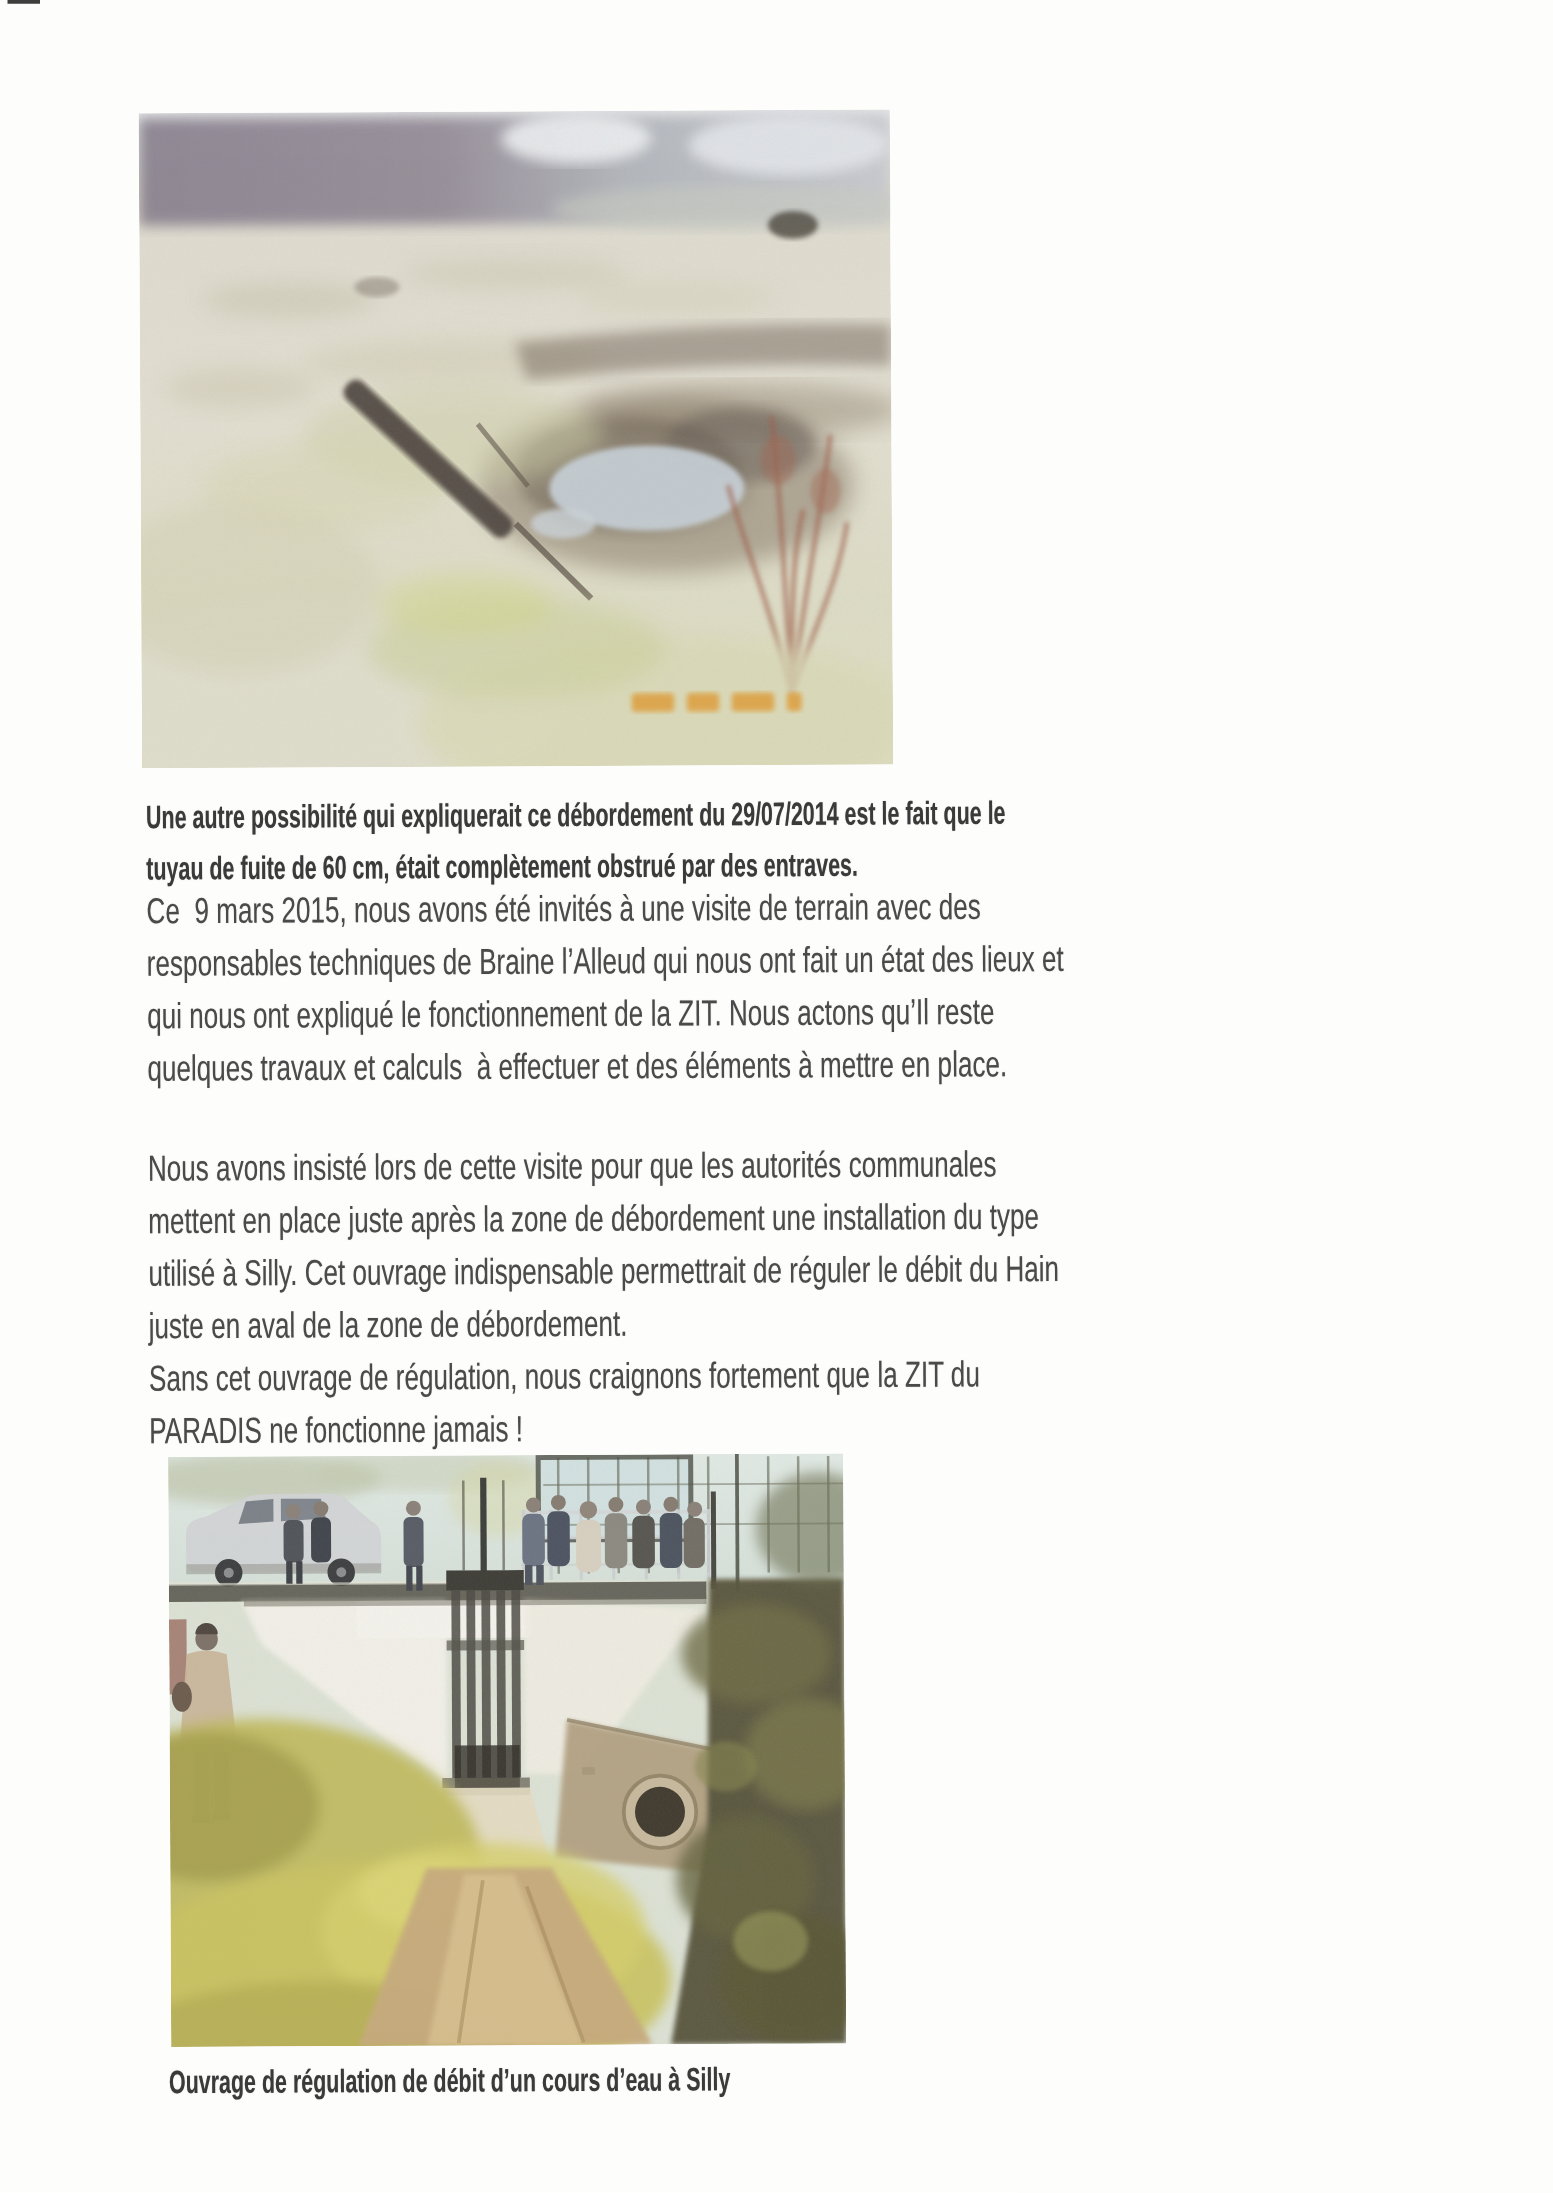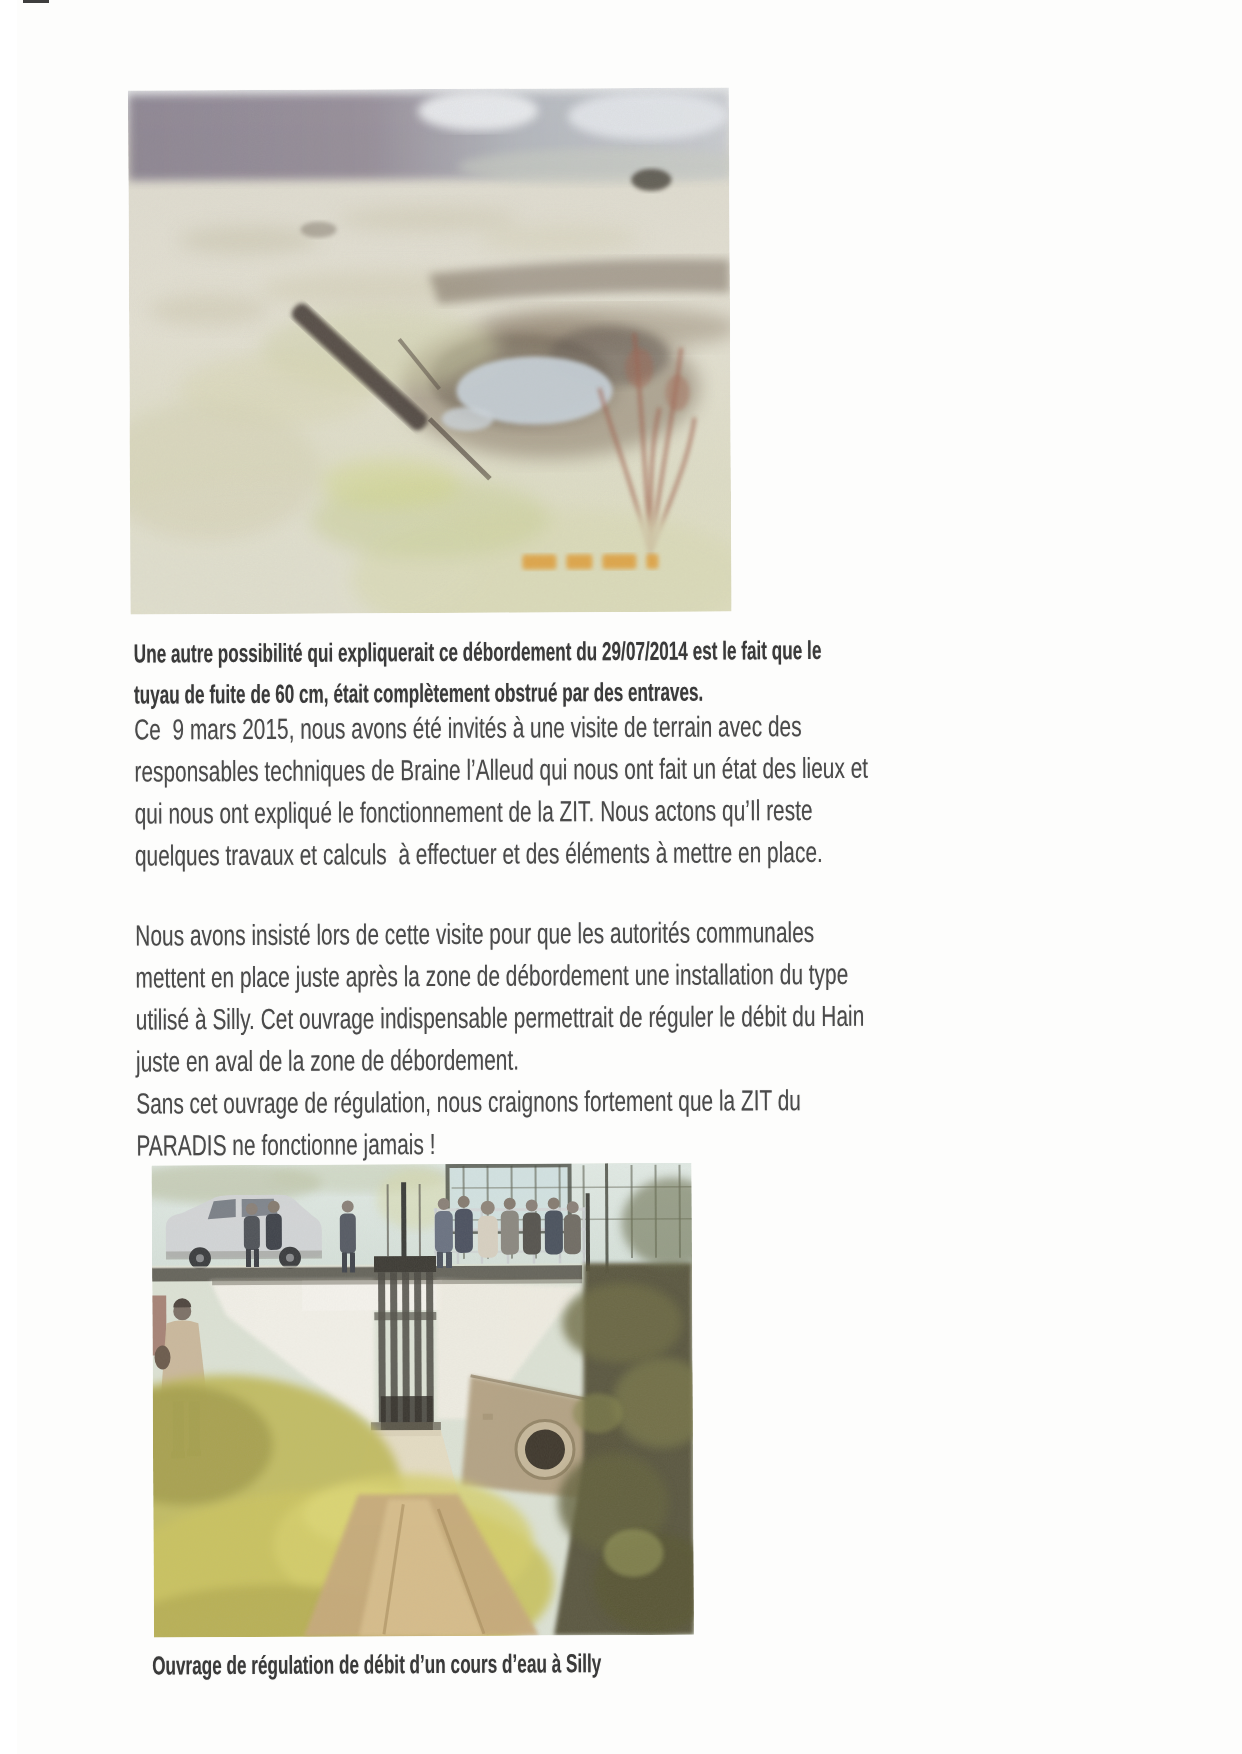--- a/index.html
+++ b/index.html
@@ -1,17 +1,17 @@
 <!DOCTYPE html>
 <html><head>
 <meta charset="utf-8">
 <style>
   html,body{margin:0;padding:0;background:#ffffff;}
   body{width:1242px;height:1754px;position:relative;font-family:"Liberation Sans",sans-serif;overflow:hidden;}
-  .page{position:absolute;inset:0;background:#fdfdfc;margin-left:17px;}
+  .page{position:absolute;inset:0;background:#fdfdfc;}
   .page-inner{position:absolute;inset:0;transform:rotate(-0.3deg);transform-origin:50% 50%;}
   .scan-mark{position:absolute;left:6px;top:0;width:26px;height:3px;background:#1c1c1c;opacity:.85;}
   .photo{position:absolute;margin:0;padding:0;overflow:hidden;}
   .photo svg{display:block;width:100%;height:100%;}
   .photo1{left:115px;top:88px;width:601px;height:524px;}
   .photo2{left:133px;top:1163px;width:540px;height:472px;}
   .caption{
     position:absolute;margin:0;white-space:pre-wrap;
     font-weight:bold;font-size:26px;line-height:41px;color:#3a3a3a;
     transform:scaleX(.66);transform-origin:0 0;width:1400px;

